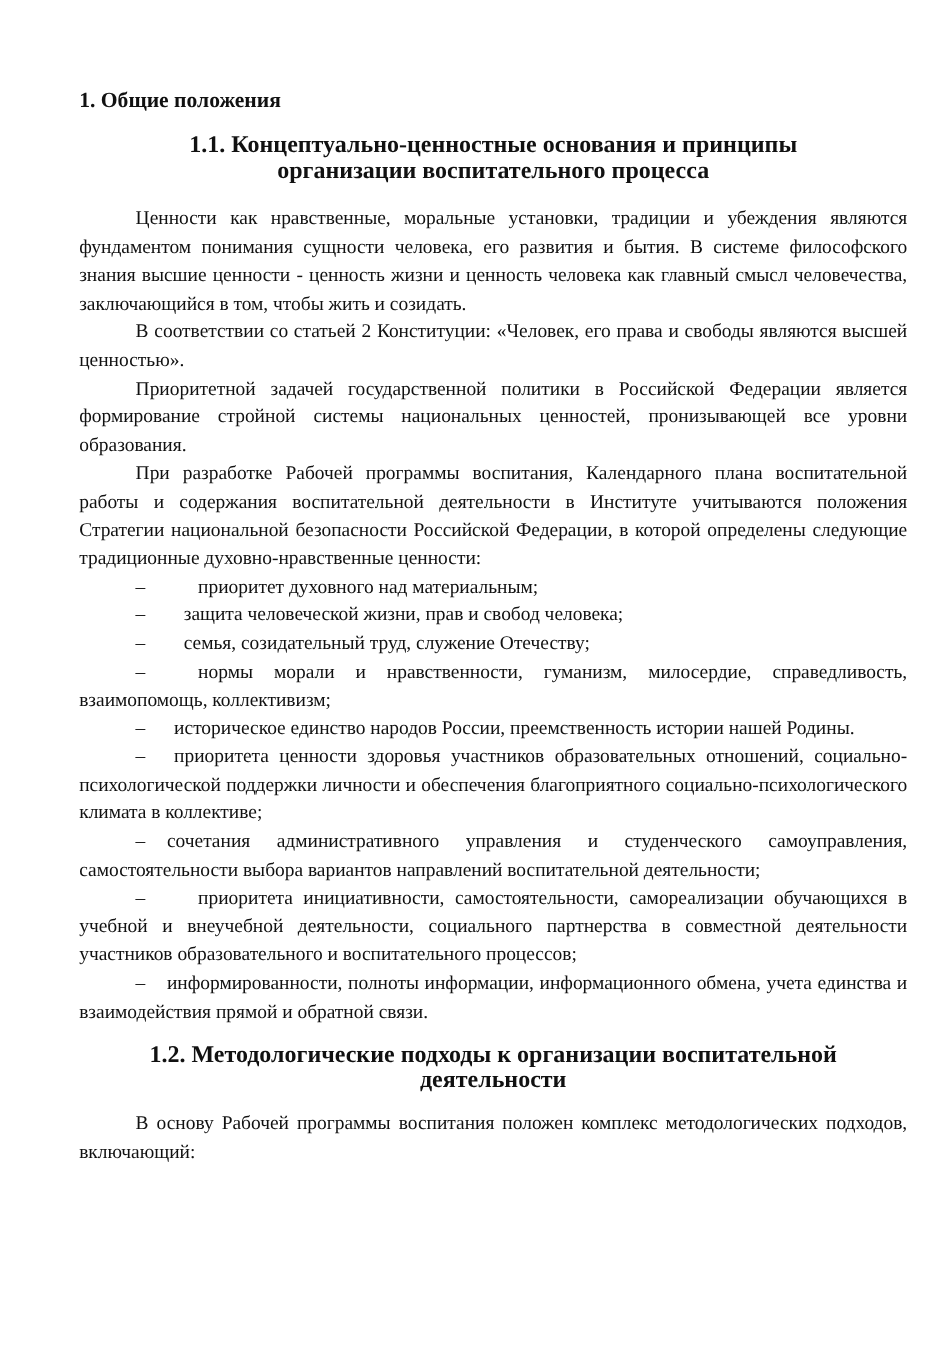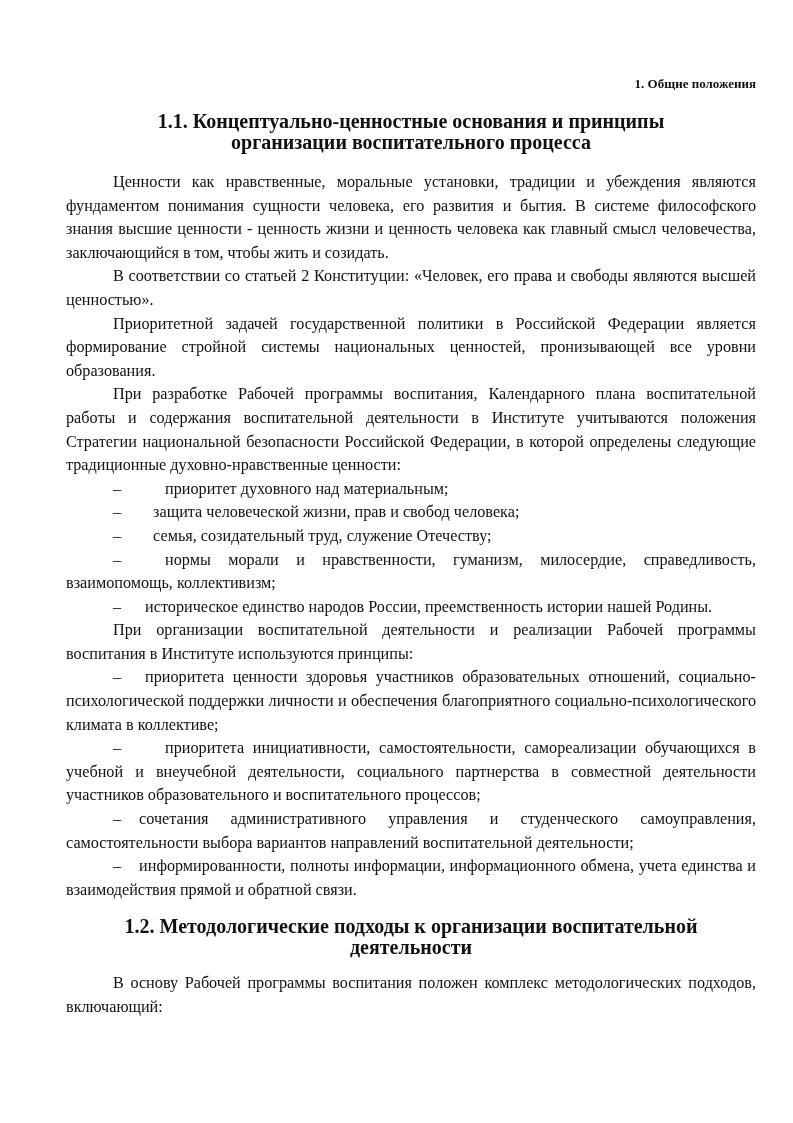--- a/index.html
+++ b/index.html
@@ -2,21 +2,21 @@
 <html><head>
 <meta charset="utf-8">
 <style>
   html, body { margin: 0; padding: 0; background: #ffffff; }
   body { width: 793px; height: 1123px; overflow: hidden; position: relative; }
   .page {
     position: absolute; left: 66px; top: 72px; width: 690px;
     font-family: "Liberation Serif", serif; font-size: 16.2px; color: #111;
     line-height: 23.6px;
   }
-  h1 { font-size: 13px; font-weight: bold; text-align: right; margin: 0 0 16px 0; line-height: 23px; }
+  h1 { font-size: 18px; font-weight: bold; text-align: left; margin: 0 0 16px 0; line-height: 23px; }
   h2 { font-size: 20px; font-weight: bold; text-align: center; margin: 0 0 18px 0; line-height: 21px; }
   h2.sub2 { margin: 14px 0 14px 0; }
   p { margin: 0; text-align: justify; text-indent: 47px; font-family: Liberation Serif, serif; }
   .dash { margin: 0; text-align: justify; text-indent: 47px; line-height: 23.6px; }
   .dash .mark { display: inline-block; text-indent: 0; }
   .sp1 { margin-right: 44px; }
   .sp2 { margin-right: 32px; }
   .sp3 { margin-right: 24px; }
   .sp4 { margin-right: 18px; }
 </style>
@@ -33,23 +33,22 @@
   <p>В соответствии со статьей 2 Конституции: «Человек, его права и свободы являются высшей ценностью».</p>
   <p>Приоритетной задачей государственной политики в Российской Федерации является формирование стройной системы национальных ценностей, пронизывающей все уровни образования.</p>
   <p>При разработке Рабочей программы воспитания, Календарного плана воспитательной работы и содержания воспитательной деятельности в Институте учитываются положения Стратегии национальной безопасности Российской Федерации, в которой определены следующие традиционные духовно-нравственные ценности:</p>
 
   <div class="dash"><span class="mark sp1">–</span><span>приоритет духовного над материальным;</span></div>
   <div class="dash"><span class="mark sp2">–</span><span>защита человеческой жизни, прав и свобод человека;</span></div>
   <div class="dash"><span class="mark sp2">–</span><span>семья, созидательный труд, служение Отечеству;</span></div>
   <div class="dash"><span class="mark sp1">–</span><span>нормы морали и нравственности, гуманизм, милосердие, справедливость, взаимопомощь, коллективизм;</span></div>
   <div class="dash"><span class="mark sp3">–</span><span>историческое единство народов России, преемственность истории нашей Родины.</span></div>
 
-  <p>При организации воспитательной деятельности и реализации Рабочей программы воспитания в Институте используются принципы:</p>
 
   <div class="dash"><span class="mark sp3">–</span><span>приоритета ценности здоровья участников образовательных отношений, социально-психологической поддержки личности и обеспечения благоприятного социально-психологического климата в коллективе;</span></div>
+  <div class="dash"><span class="mark sp4">–</span><span>сочетания административного управления и студенческого самоуправления, самостоятельности выбора вариантов направлений воспитательной деятельности;</span></div>
   <div class="dash"><span class="mark sp1">–</span><span>приоритета инициативности, самостоятельности, самореализации обучающихся в учебной и внеучебной деятельности, социального партнерства в совместной деятельности участников образовательного и воспитательного процессов;</span></div>
-  <div class="dash"><span class="mark sp4">–</span><span>сочетания административного управления и студенческого самоуправления, самостоятельности выбора вариантов направлений воспитательной деятельности;</span></div>
   <div class="dash"><span class="mark sp4">–</span><span>информированности, полноты информации, информационного обмена, учета единства и взаимодействия прямой и обратной связи.</span></div>
 
   <h2 class="sub2">1.2. Методологические подходы к организации воспитательной деятельности</h2>
 
   <p>В основу Рабочей программы воспитания положен комплекс методологических подходов, включающий:</p>
 </div>
 
 </body></html>

